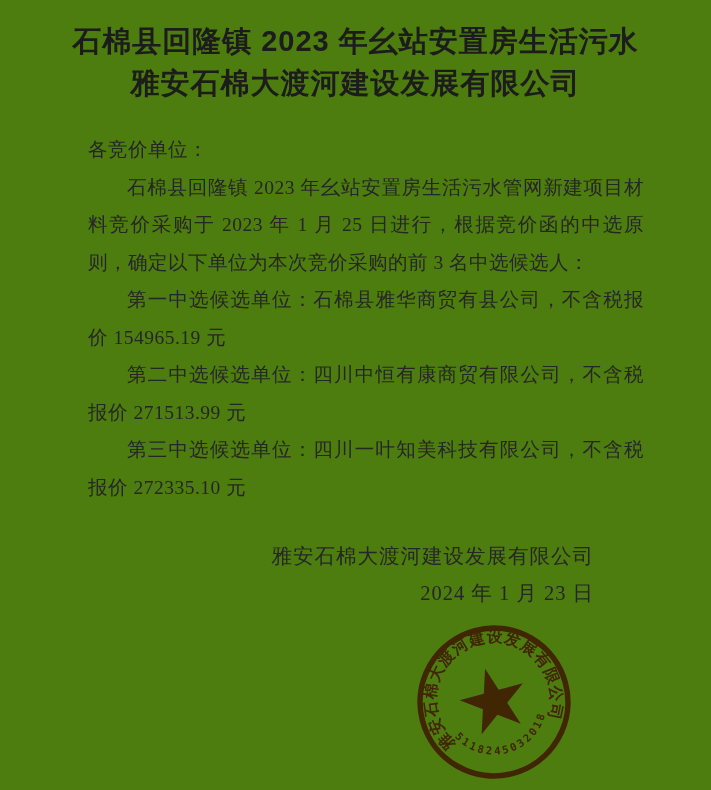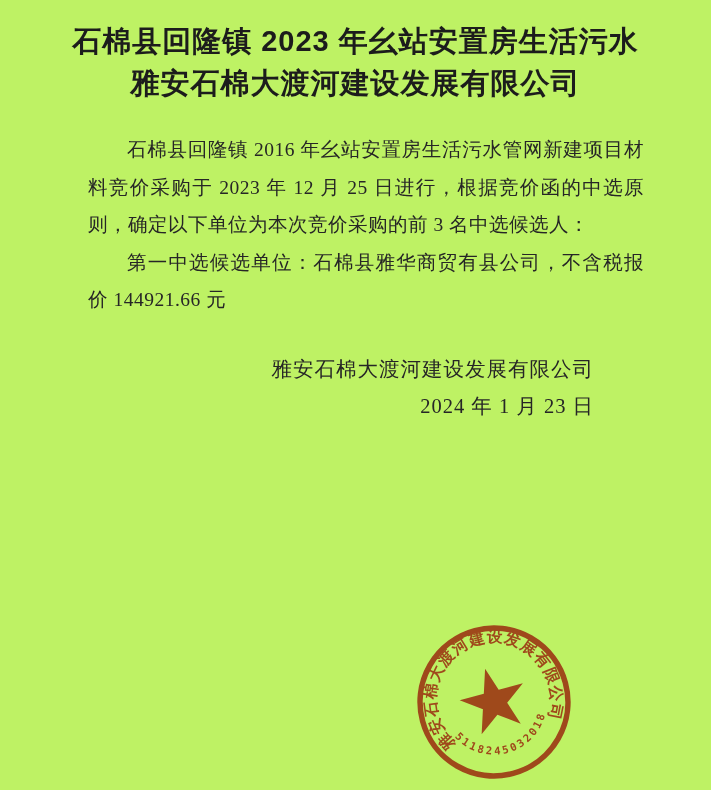--- a/index.html
+++ b/index.html
@@ -5,21 +5,21 @@
   * { margin: 0; padding: 0; box-sizing: border-box; }
   html, body {
     background: #e8e8e8;
     font-family: "Liberation Serif", "DejaVu Serif", serif;
   }
   .page {
     position: relative;
     width: 711px;
     height: 790px;
     margin: 0 auto;
-    background: #bef264;
+    background: #4d7c0f;
     color: #242424;
     overflow: hidden;
   }
   .title {
     padding-top: 20px;
     text-align: center;
     font-family: "Liberation Sans", "DejaVu Sans", sans-serif;
     font-weight: bold;
     font-size: 29px;
     line-height: 42px;
@@ -73,22 +73,25 @@
 <body>
 
 <div class="page">
 
   <h1 class="title">
     <span class="title-line">石棉县回隆镇 2023 年幺站安置房生活污水</span>
     <span class="title-line">雅安石棉大渡河建设发展有限公司</span>
   </h1>
 
   <div class="body">
-    <p class="para">石棉县回隆镇 2016 年幺站安置房生活污水管网新建项目材料竞价采购于 2023 年 12 月 25 日进行，根据竞价函的中选原则，确定以下单位为本次竞价采购的前 3 名中选候选人：</p>
-    <p class="para">第一中选候选单位：石棉县雅华商贸有县公司，不含税报价 144921.66 元</p>
+    <p class="salutation">各竞价单位：</p>
+    <p class="para">石棉县回隆镇 2023 年幺站安置房生活污水管网新建项目材料竞价采购于 2023 年 1 月 25 日进行，根据竞价函的中选原则，确定以下单位为本次竞价采购的前 3 名中选候选人：</p>
+    <p class="para">第一中选候选单位：石棉县雅华商贸有县公司，不含税报价 154965.19 元</p>
+    <p class="para">第二中选候选单位：四川中恒有康商贸有限公司，不含税报价 271513.99 元</p>
+    <p class="para">第三中选候选单位：四川一叶知美科技有限公司，不含税报价 272335.10 元</p>
   </div>
 
   <div class="signature">
     <div>雅安石棉大渡河建设发展有限公司</div>
     <div>2024 年 1 月 23 日</div>
   </div>
 
   <svg class="seal" viewBox="0 0 160 160" xmlns="http://www.w3.org/2000/svg">
     <g transform="rotate(-15 80 80)">
       <circle cx="80" cy="80" r="73" fill="none" stroke-width="5.5" stroke="#d23f35"></circle>

